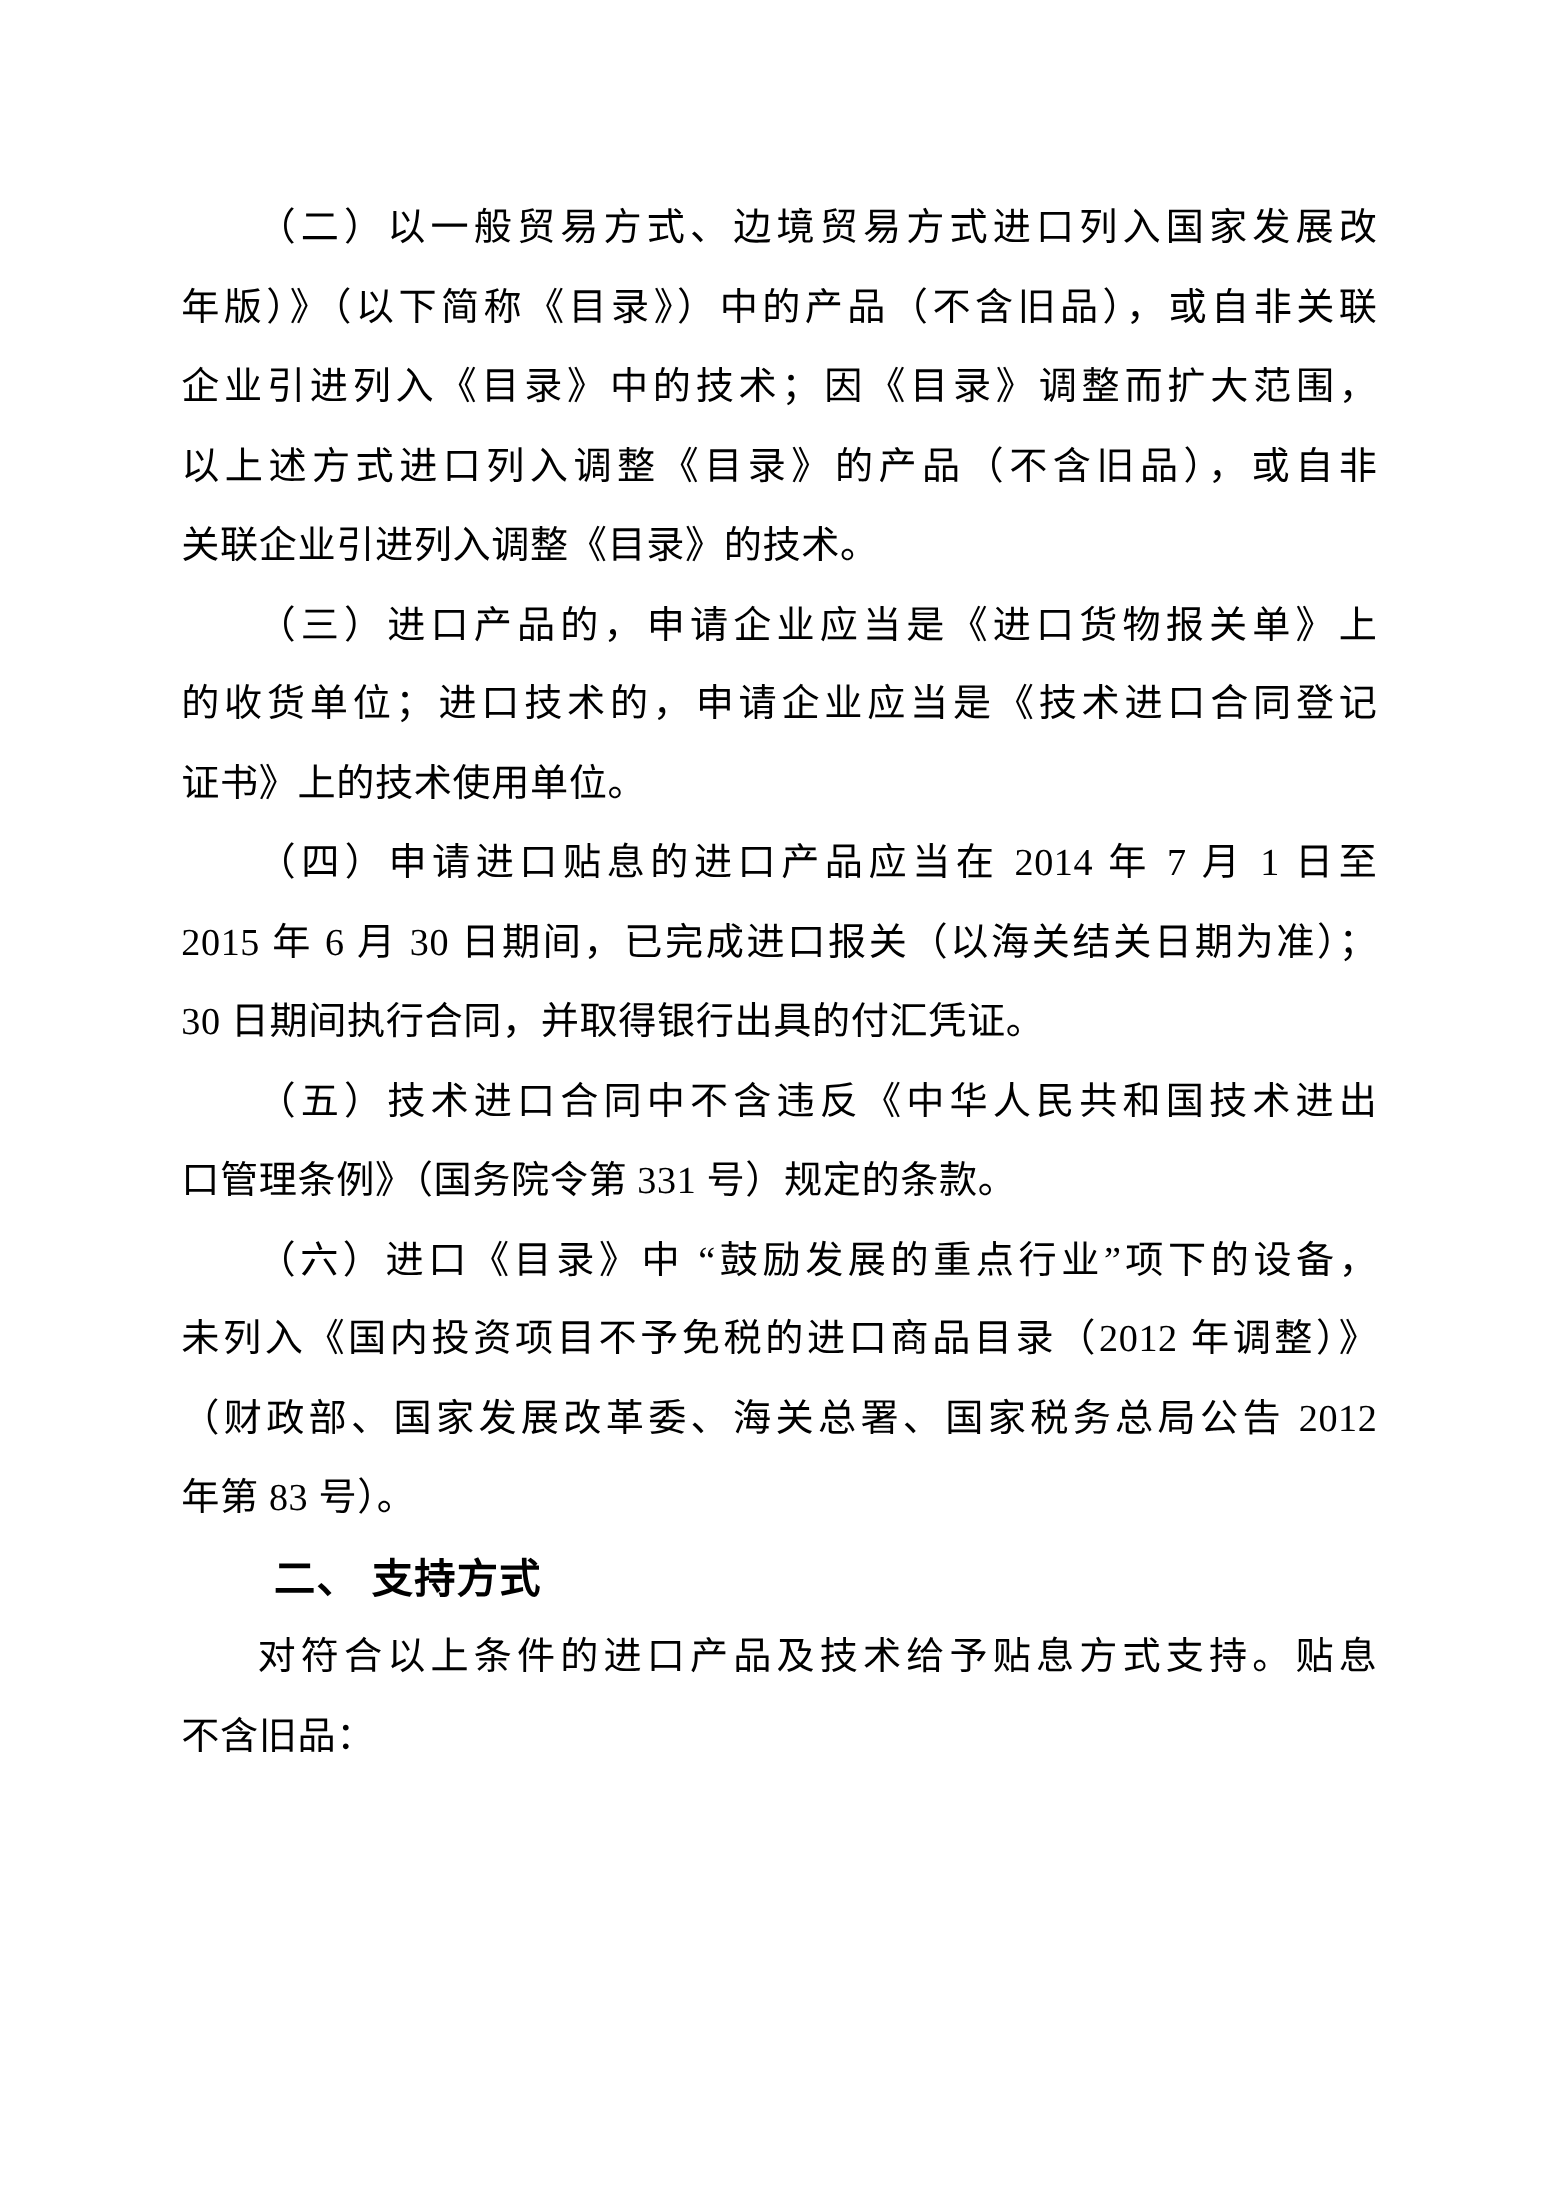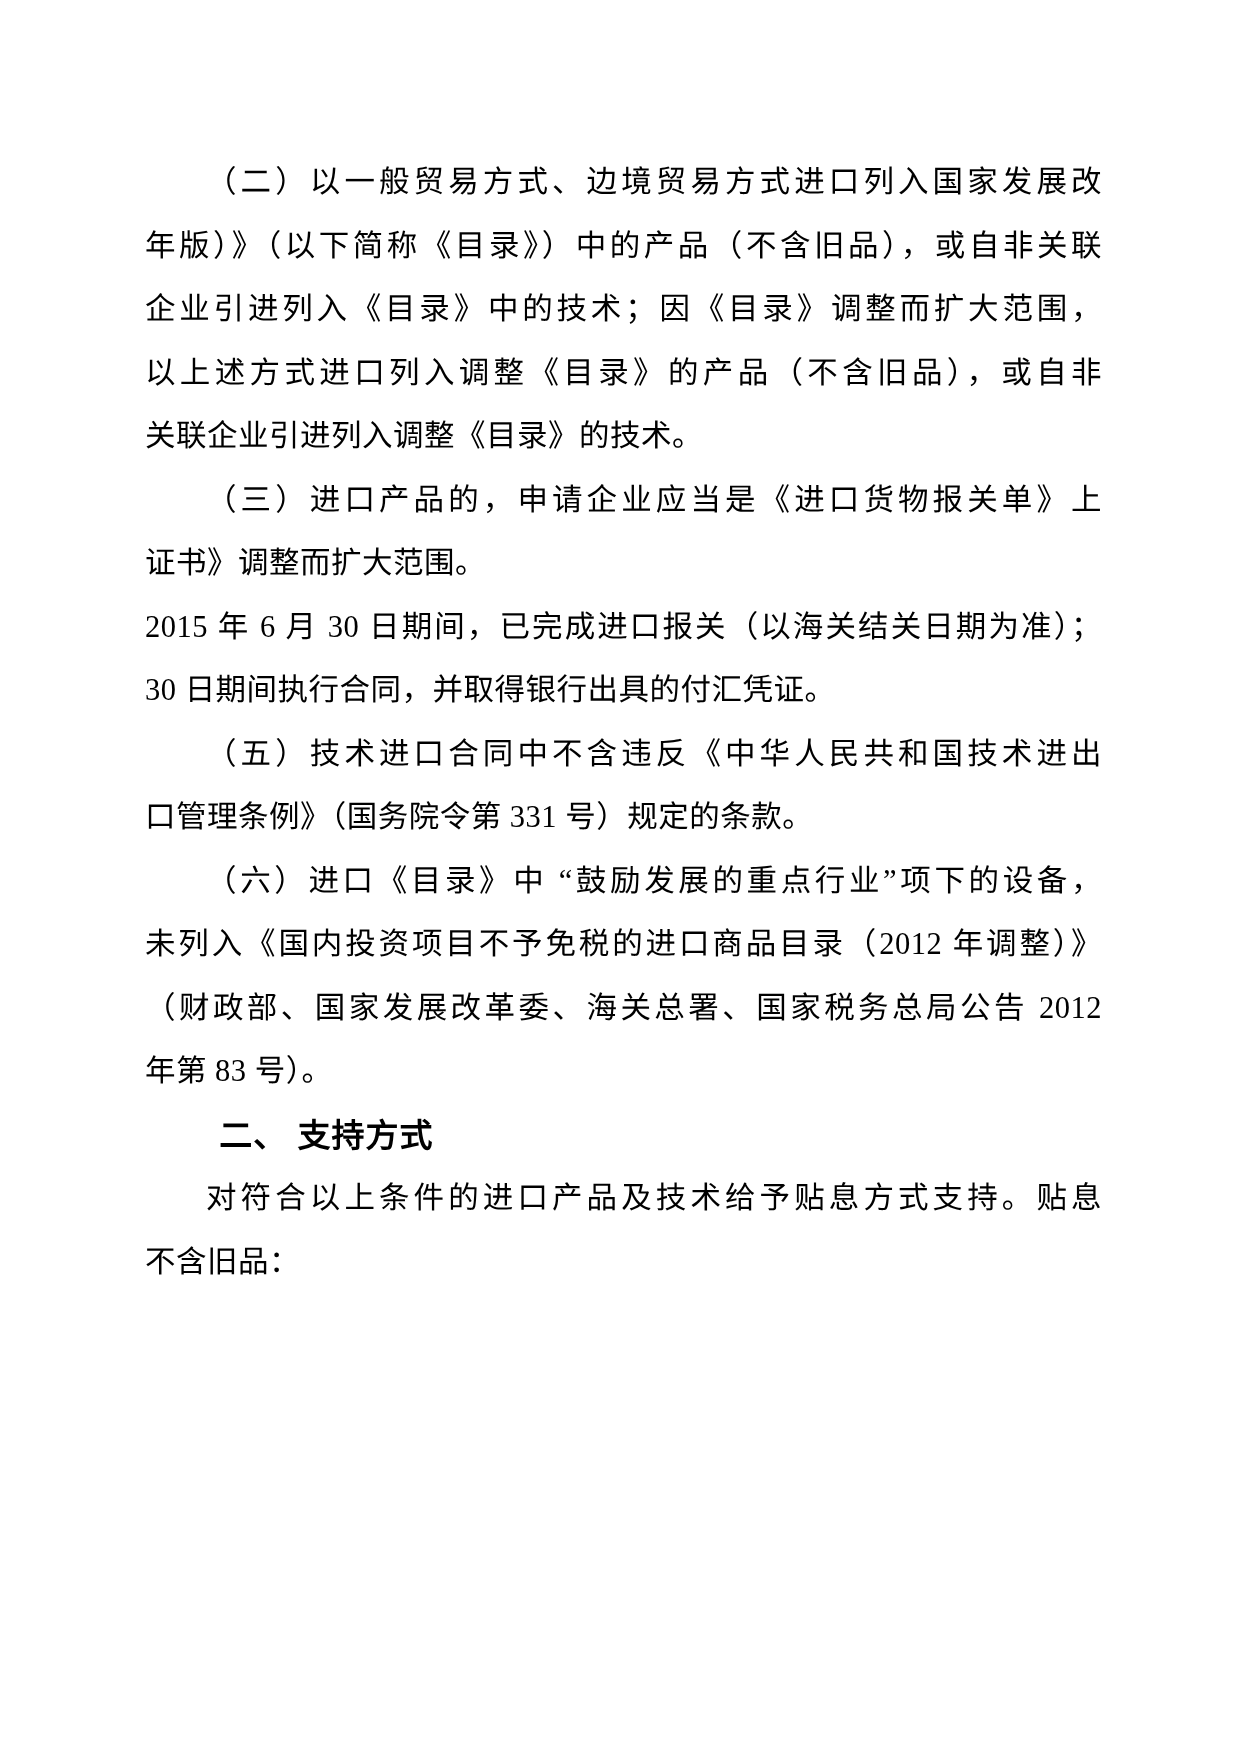--- a/index.html
+++ b/index.html
@@ -71,24 +71,26 @@
   <div class="para">
     <div class="line first">（二）以一般贸易方式、边境贸易方式进口列入国家发展改</div>
     <div class="line">年版）》（以下简称《目录》）中的产品（不含旧品），或自非关联</div>
     <div class="line">企业引进列入《目录》中的技术；因《目录》调整而扩大范围，</div>
     <div class="line">以上述方式进口列入调整《目录》的产品（不含旧品），或自非</div>
     <div class="line end">关联企业引进列入调整《目录》的技术。</div>
   </div>
 
   <div class="para">
     <div class="line first">（三）进口产品的，申请企业应当是《进口货物报关单》上</div>
-    <div class="line end">证书》调整而扩大范围。</div>
+    <div class="line">的收货单位；进口技术的，申请企业应当是《技术进口合同登记</div>
+    <div class="line end">证书》上的技术使用单位。</div>
   </div>
 
   <div class="para">
+    <div class="line first">（四）申请进口贴息的进口产品应当在 2014 年 7 月 1 日至</div>
     <div class="line">2015 年 6 月 30 日期间，已完成进口报关（以海关结关日期为准）；</div>
     <div class="line end">30 日期间执行合同，并取得银行出具的付汇凭证。</div>
   </div>
 
   <div class="para">
     <div class="line first">（五）技术进口合同中不含违反《中华人民共和国技术进出</div>
     <div class="line end">口管理条例》（国务院令第 331 号）规定的条款。</div>
   </div>
 
   <div class="para">

